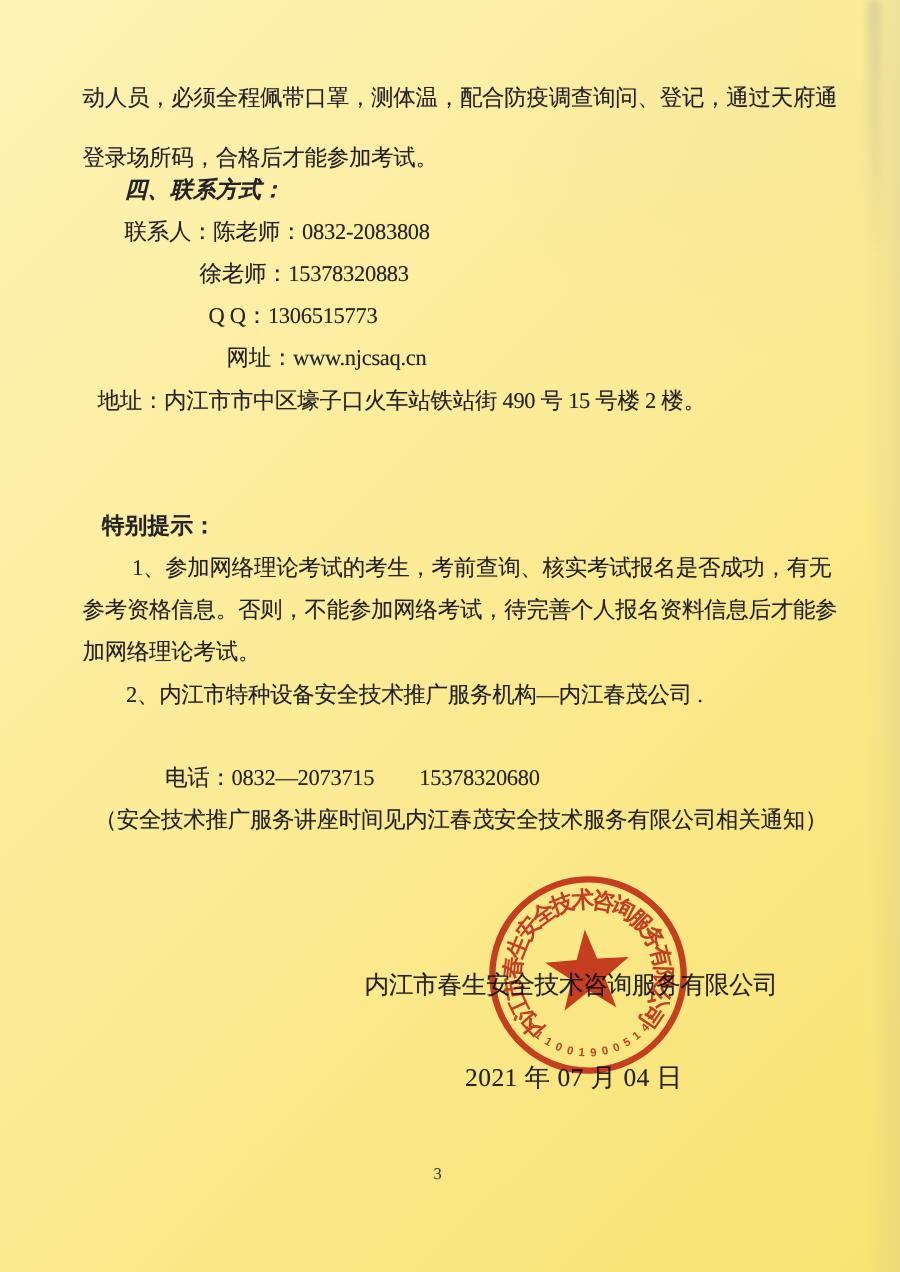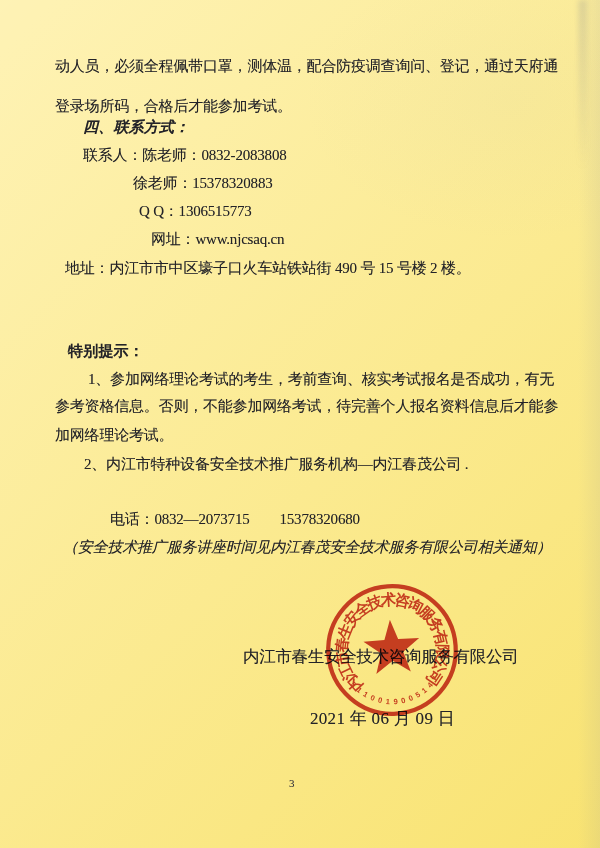--- a/index.html
+++ b/index.html
@@ -98,24 +98,24 @@
   <div class="line" style="top:229px;left:151px;">网址：www.njcsaq.cn</div>
   <div class="line" style="top:258px;left:65px;">地址：内江市市中区壕子口火车站铁站街 490 号 15 号楼 2 楼。</div>
 
   <div class="line bold" style="top:341px;left:68px;">特别提示：</div>
   <div class="line" style="top:369px;left:88px;text-align:center;">1、参加网络理论考试的考生，考前查询、核实考试报名是否成功，有无</div>
   <div class="line" style="top:398px;left:55px;font-family:Liberation Mono, monospace;">参考资格信息。否则，不能参加网络考试，待完善个人报名资料信息后才能参</div>
   <div class="line" style="top:425px;left:55px;">加网络理论考试。</div>
 
   <div class="line" style="top:454px;left:84px;">2、内江市特种设备安全技术推广服务机构—内江春茂公司 .</div>
   <div class="line" style="top:509px;left:94px;margin-left:16px;"><span>电话：0832—2073715</span><span class="gap2">15378320680</span></div>
-  <div class="line" style="top:537px;left:63px;font-style:italic;">（安全技术推广服务讲座时间见内江春茂安全技术服务有限公司相关通知）</div>
+  <div class="line" style="top:537px;left:63px;">（安全技术推广服务讲座时间见内江春茂安全技术服务有限公司相关通知）</div>
 
   <div class="line company-line" style="top:646px;left:243px;">内江市春生安全技术咨询服务有限公司</div>
-  <div class="line date-line" style="top:708px;left:310px;">2021 年 06 月 09 日</div>
+  <div class="line date-line" style="top:708px;left:310px;">2021 年 07 月 04 日</div>
 
   <div class="seal">
     <svg viewBox="0 0 170 170" color="#c5342c">
       <circle cx="85" cy="85" r="63" fill="none" stroke="currentColor" stroke-width="4.2"></circle>
       <polygon fill="currentColor" points="85,55 91.8,74.6 112.6,75 96,87.6 102.1,107.5 85,95.6 67.9,107.5 74,87.6 57.4,75 78.2,74.6"></polygon>
 
     <text transform="translate(45.6 115.8) rotate(-128.0)" text-anchor="middle" dy="0.35em" fill="currentColor" class="seal-char">内</text>
         <text transform="translate(38.6 103.7) rotate(-112.0)" text-anchor="middle" dy="0.35em" fill="currentColor" class="seal-char">江</text>
         <text transform="translate(35.3 90.2) rotate(-96.0)" text-anchor="middle" dy="0.35em" fill="currentColor" class="seal-char">市</text>
         <text transform="translate(35.8 76.3) rotate(-80.0)" text-anchor="middle" dy="0.35em" fill="currentColor" class="seal-char">春</text>

